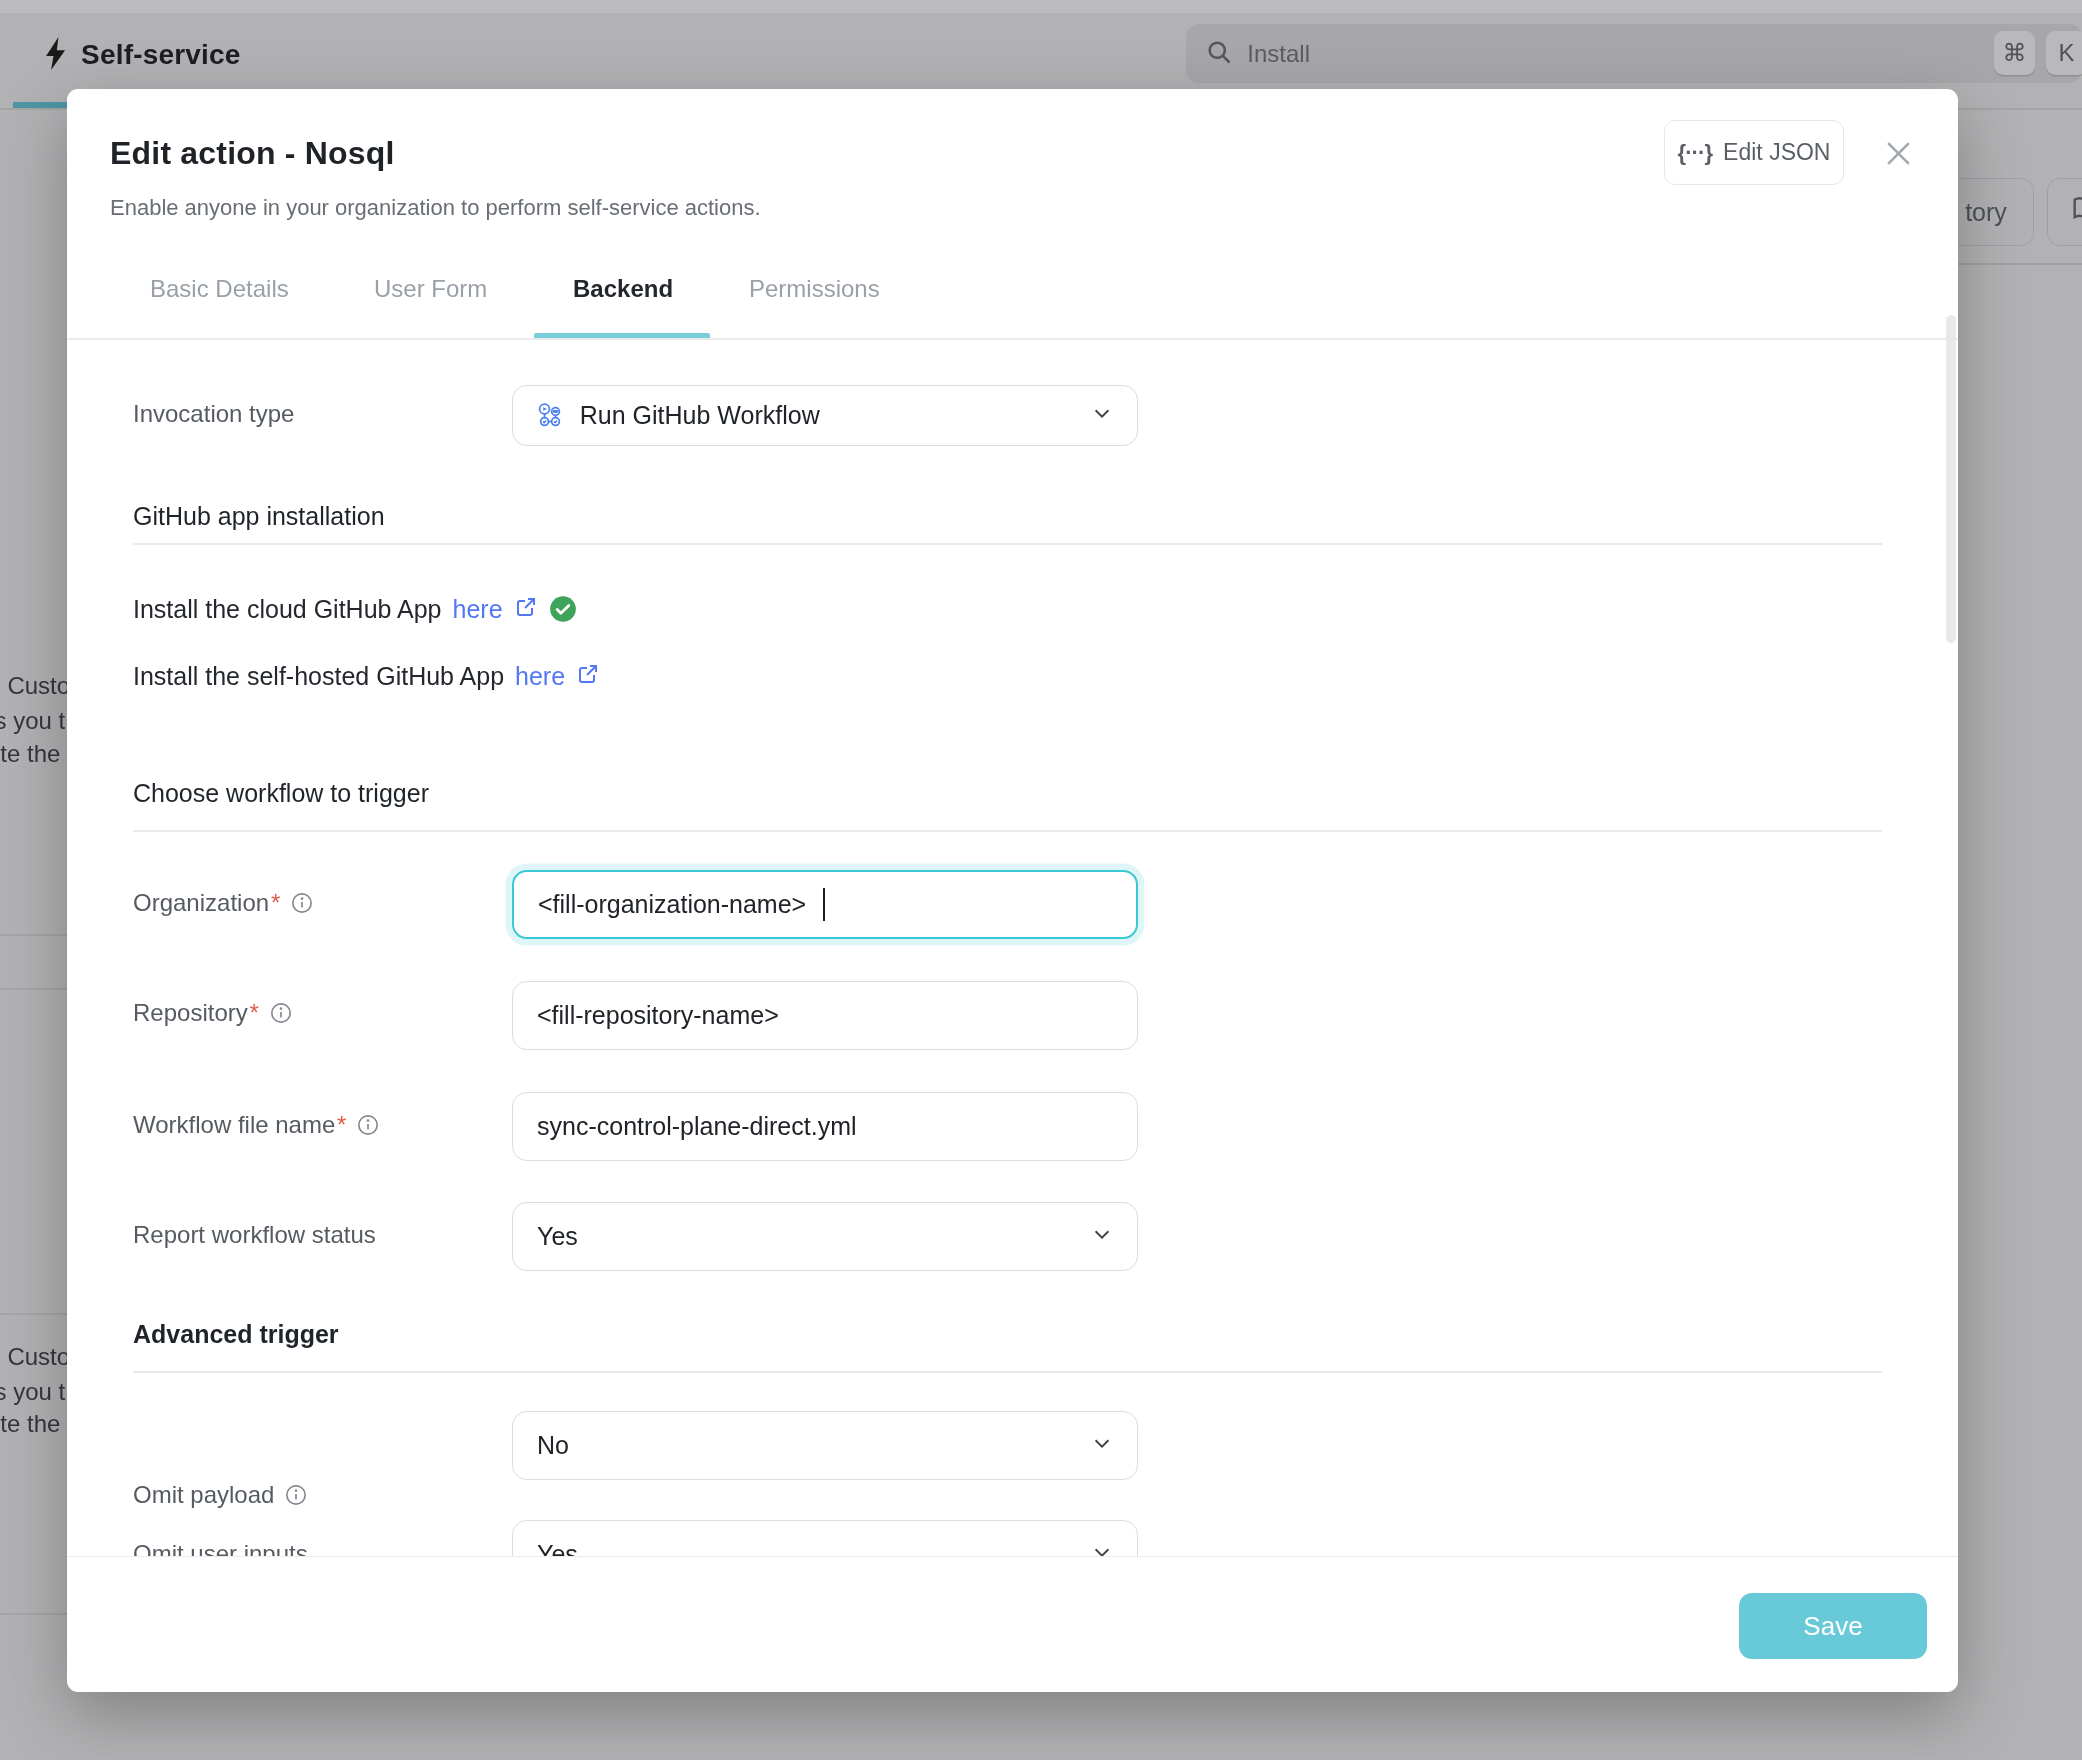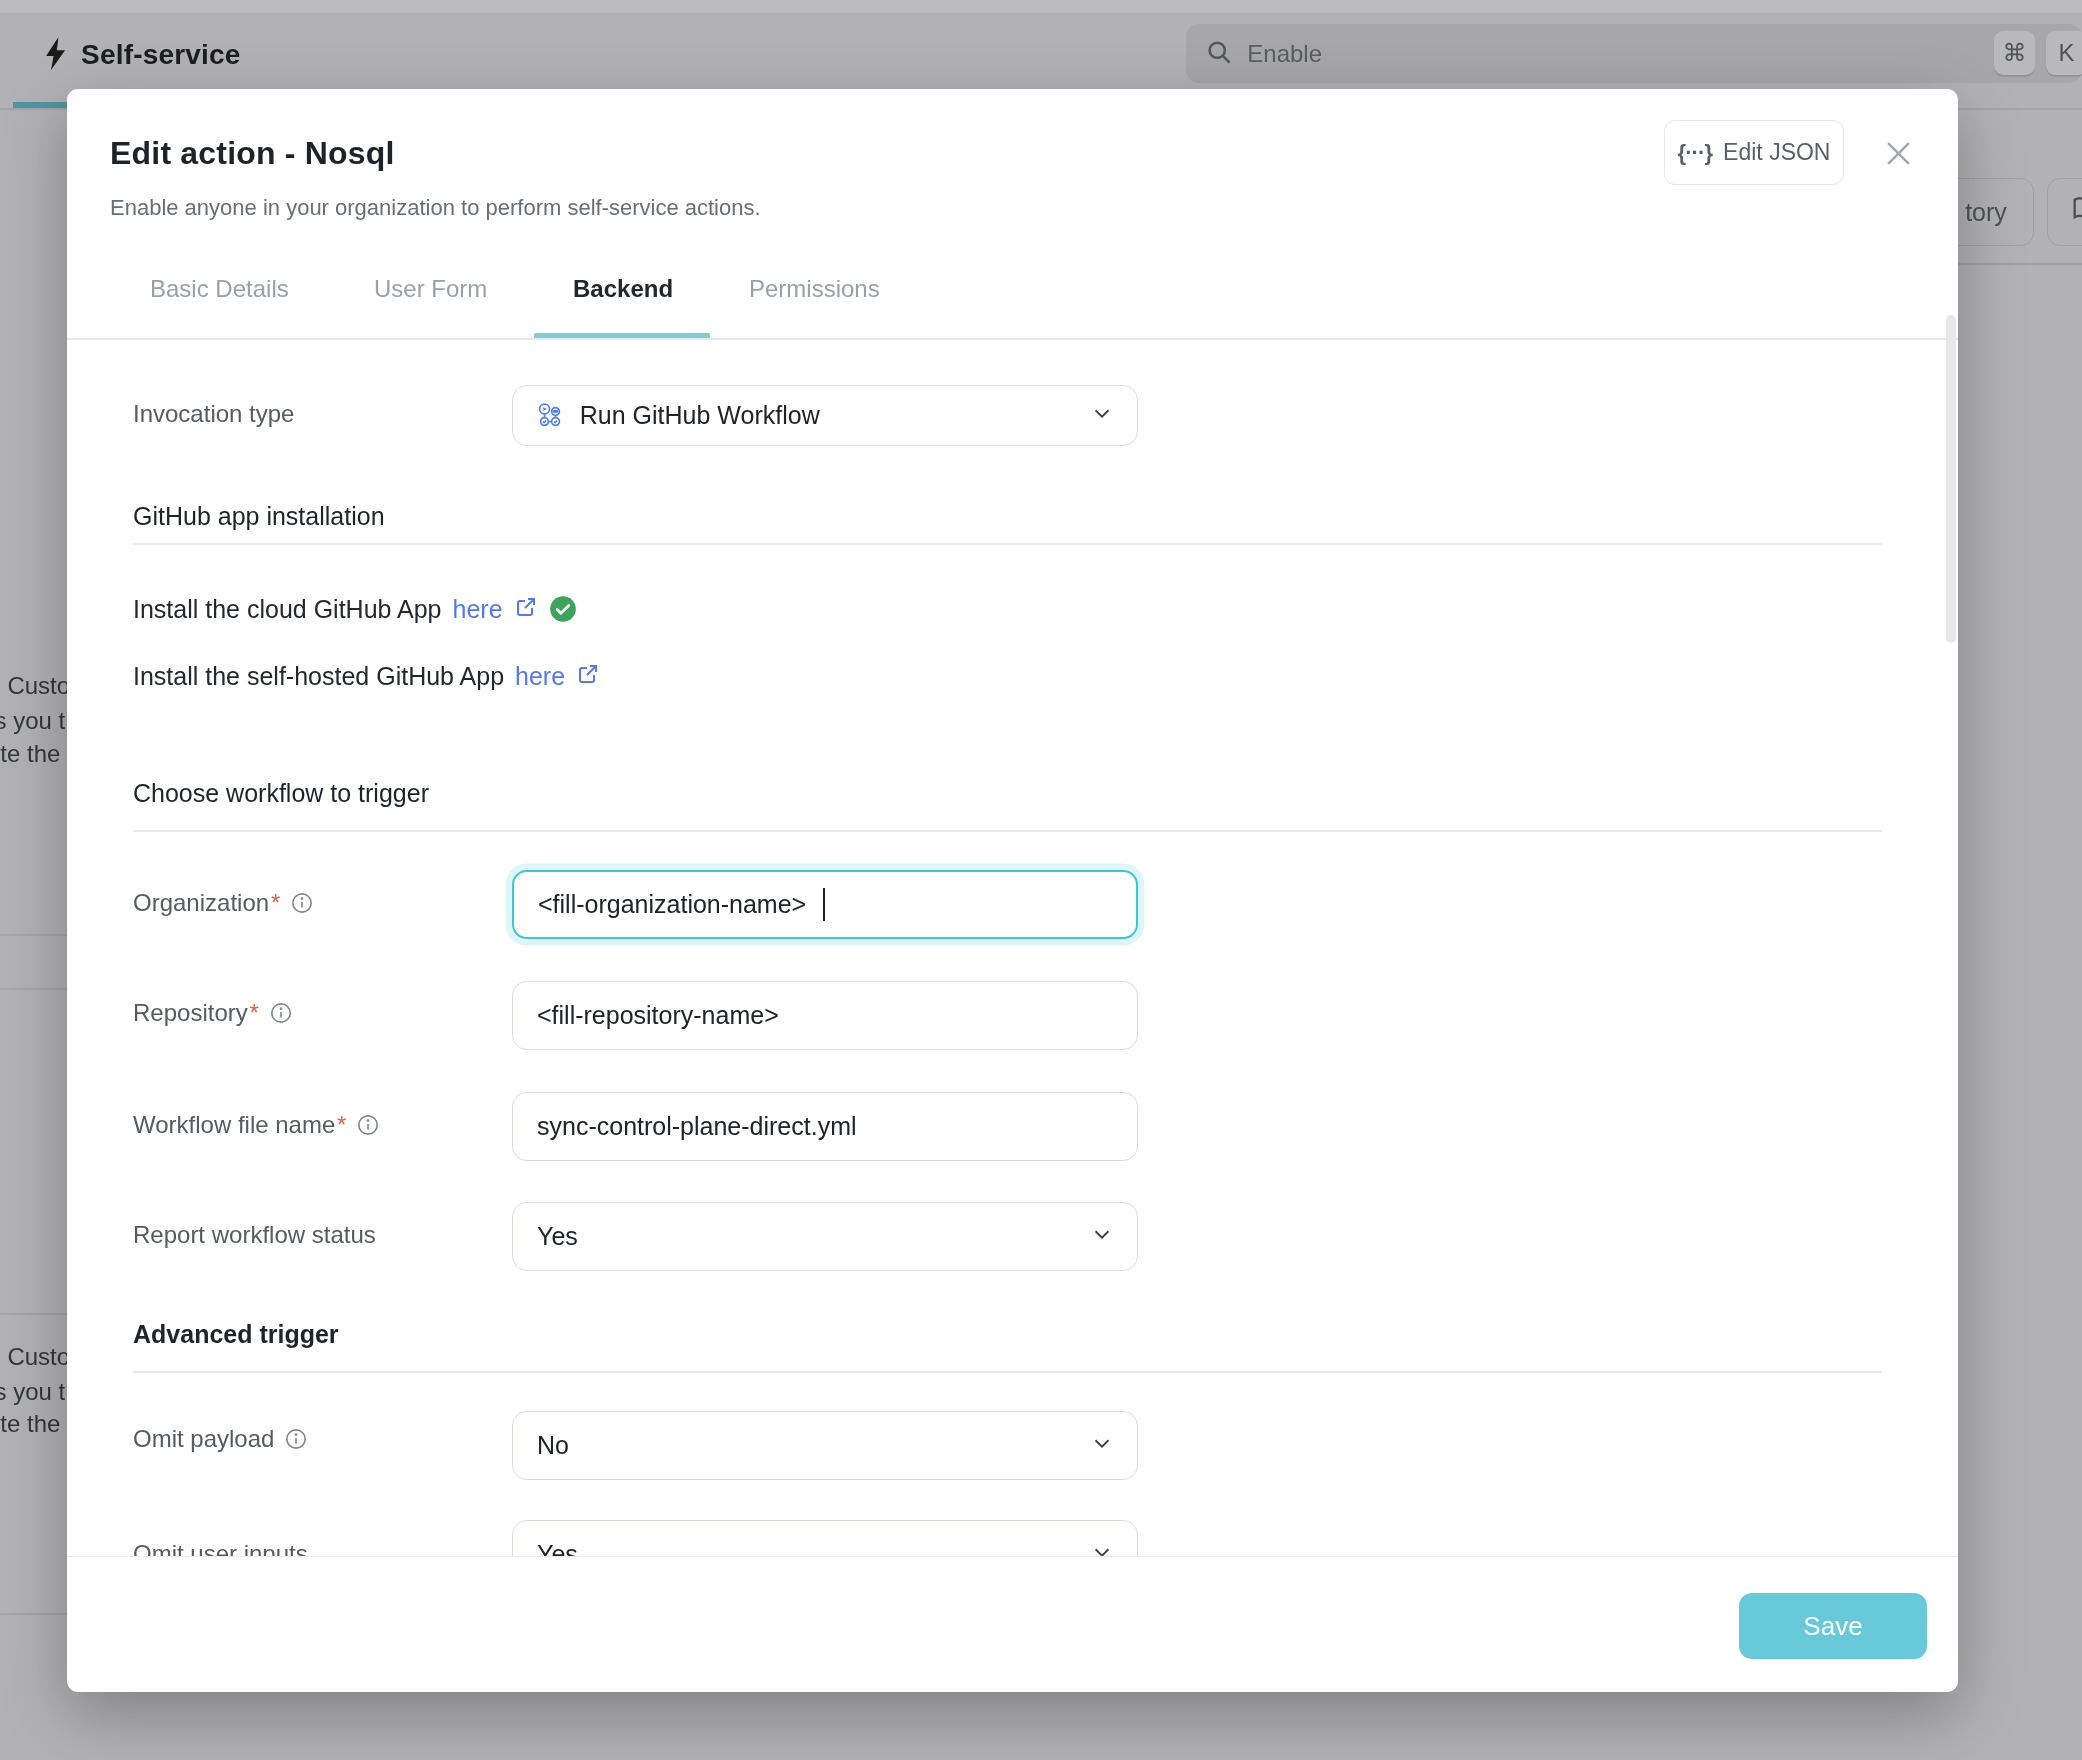--- a/index.html
+++ b/index.html
@@ -114,21 +114,21 @@
 <div class="abs hdr-line"></div>
 <div class="abs hdr-tab-underline"></div>
 
 <div class="abs searchbar">
   <span>
     <svg width="28" height="28" viewBox="0 0 24 24" fill="none" stroke="#54585d" stroke-width="2.2">
         <circle cx="10.5" cy="10.5" r="6.5"></circle>
         <line x1="15.5" y1="15.5" x2="21" y2="21"></line>
       </svg>
   </span>
-  <span class="search-ph">Enable</span>
+  <span class="search-ph">Install</span>
 </div>
 <div class="kbd-wrap">
   <span class="kbd">⌘</span>
   <span class="kbd">K</span>
 </div>
 
 <div class="bg-btn" style="left:1938px; width:96px;">
   <span>tory</span>
 </div>
 <div class="bg-btn" style="left:2047px; width:74px;">
@@ -295,21 +295,21 @@
     <span class="chev">
       <svg width="22" height="22" viewBox="0 0 24 24" fill="none" stroke="#3c4046" stroke-width="2">
           <path d="M5 9 l7 7 l7 -7"></path>
         </svg>
     </span>
   </div>
 
   <div class="section-h" style="top:1231px; font-weight:700;">Advanced trigger</div>
   <div class="sep" style="top:1282px;"></div>
 
-  <div class="row-label" style="top:1336px;">
+  <div class="row-label" style="top:1392px;">
     <span>Omit payload</span>
     <span style="display:flex;">
       <svg width="22" height="22" viewBox="0 0 24 24" fill="none" stroke="#83878e" stroke-width="1.8">
           <circle cx="12" cy="12" r="10"></circle>
           <line x1="12" y1="11" x2="12" y2="17"></line>
           <circle cx="12" cy="7.2" r="0.6" fill="#83878e"></circle>
         </svg>
     </span>
   </div>
   <div class="control" style="top:1322px; height:69px;">

